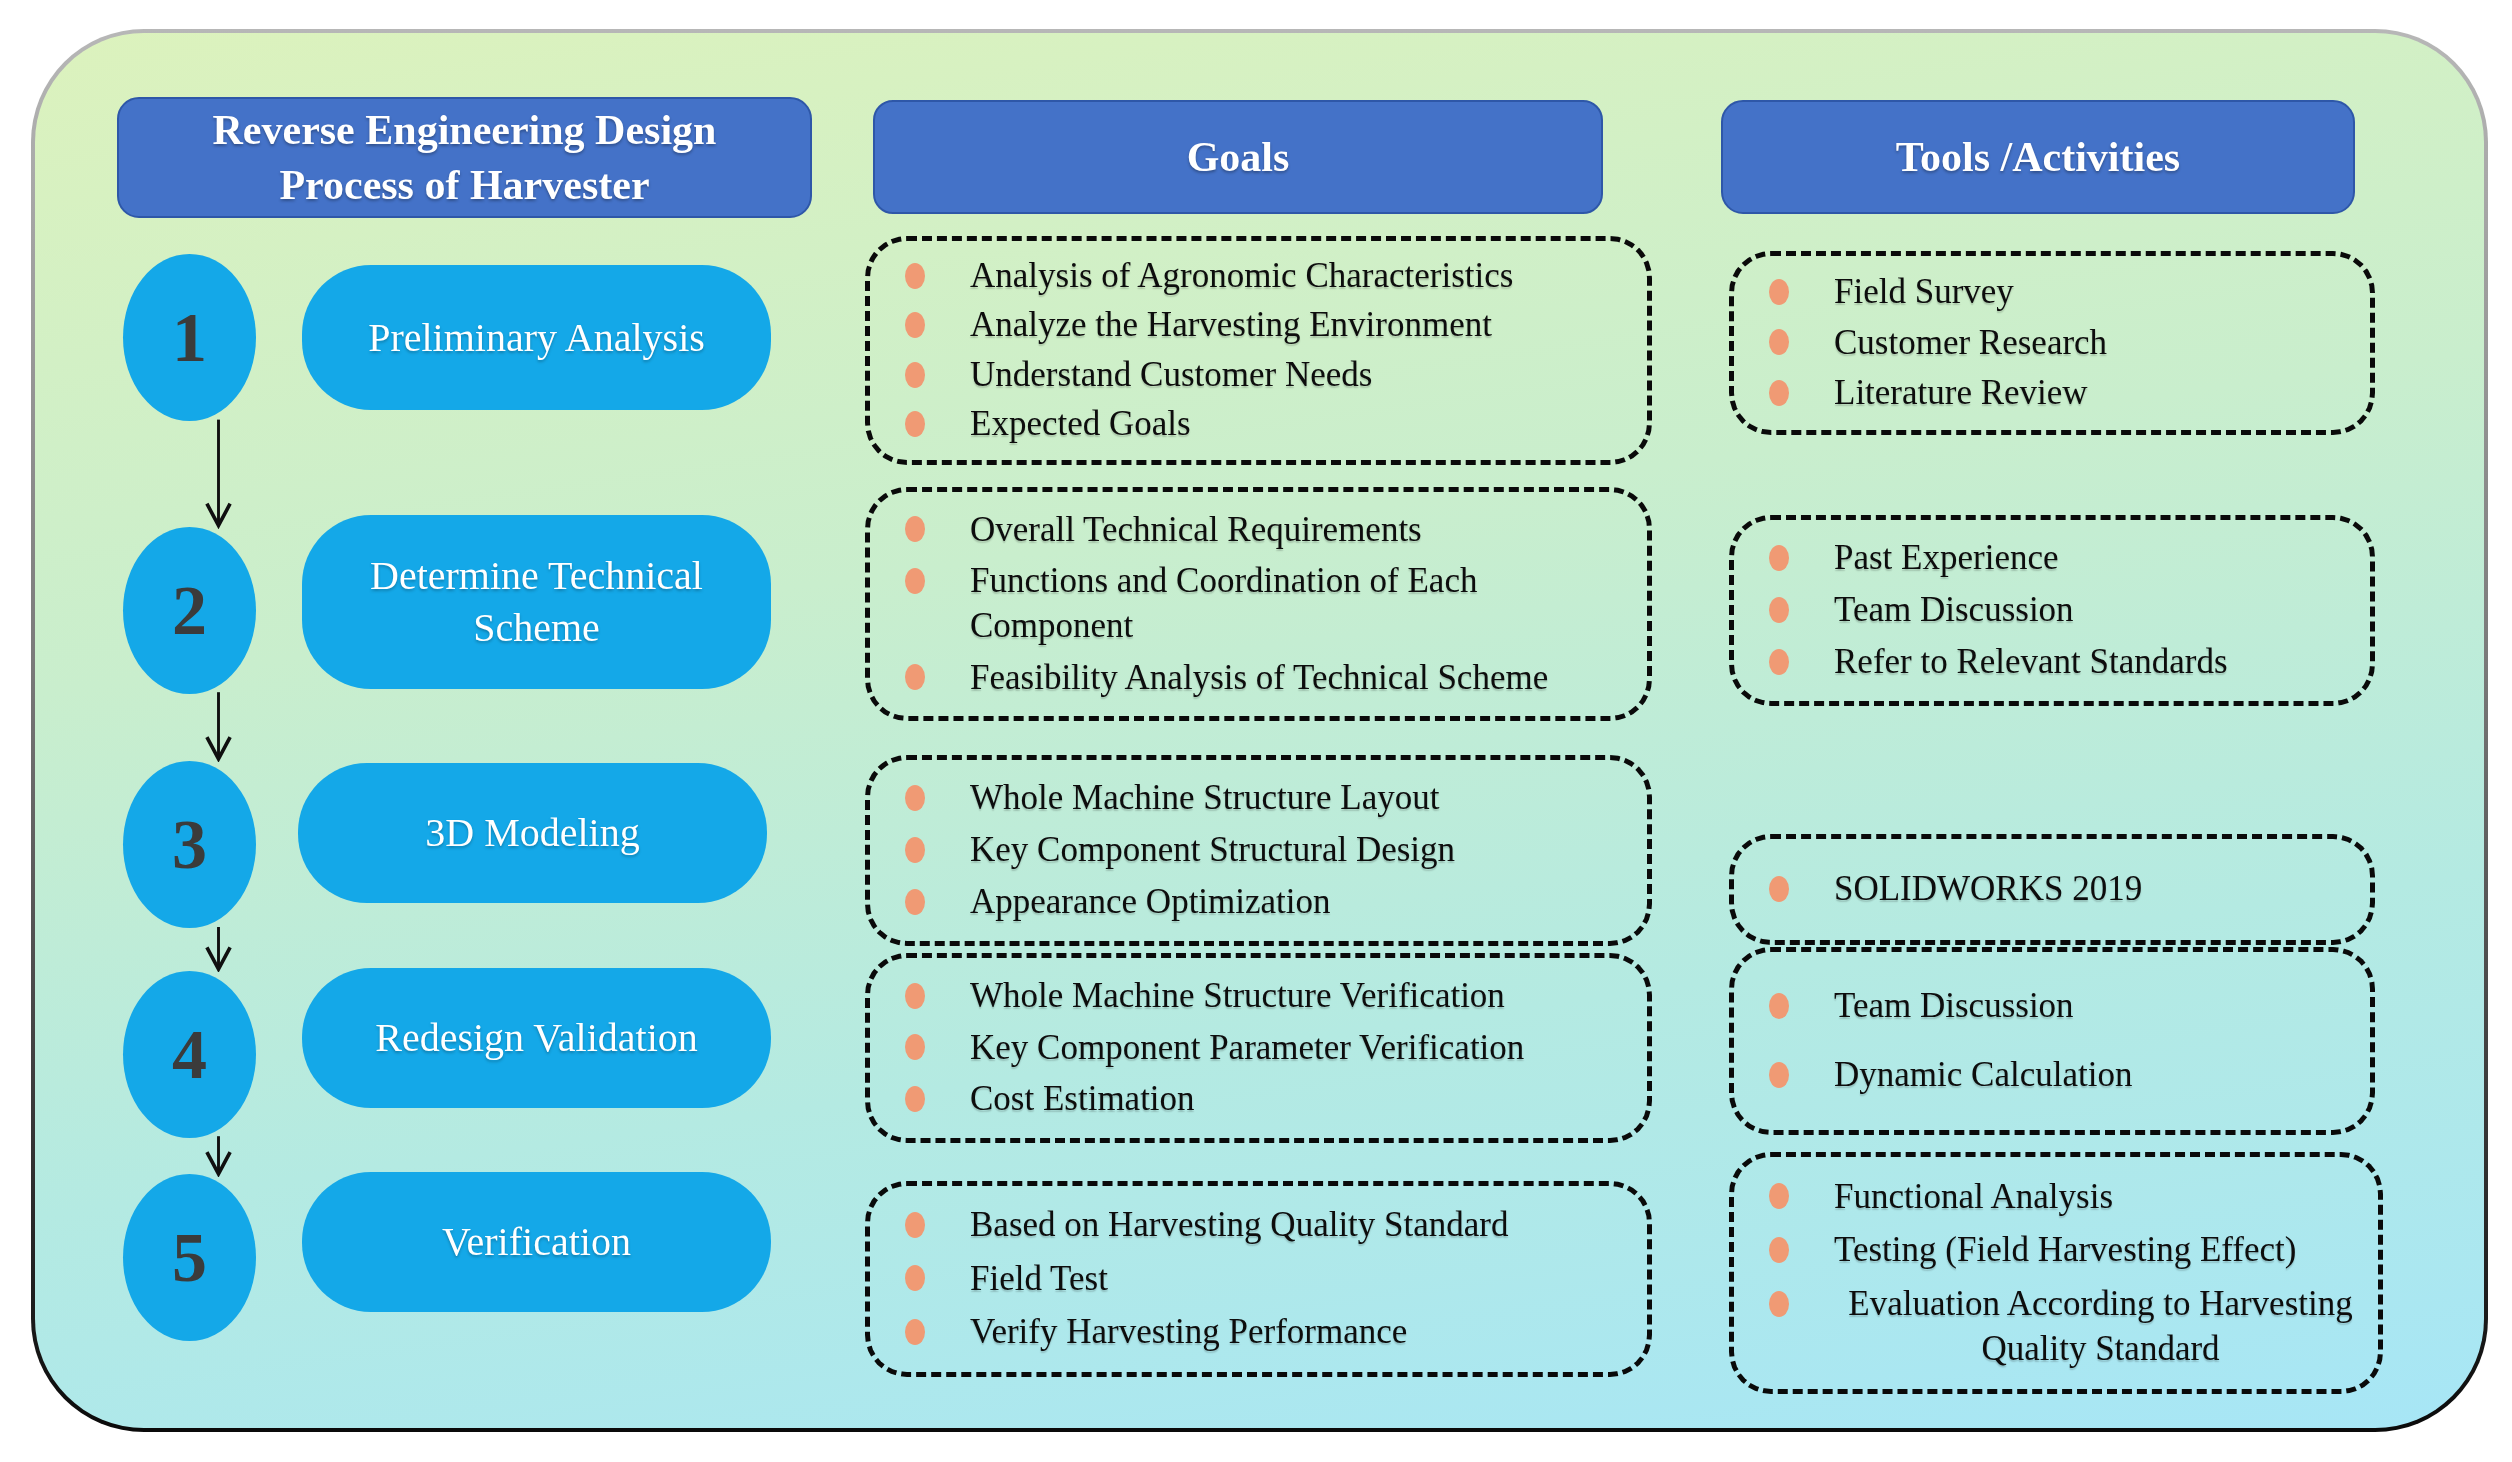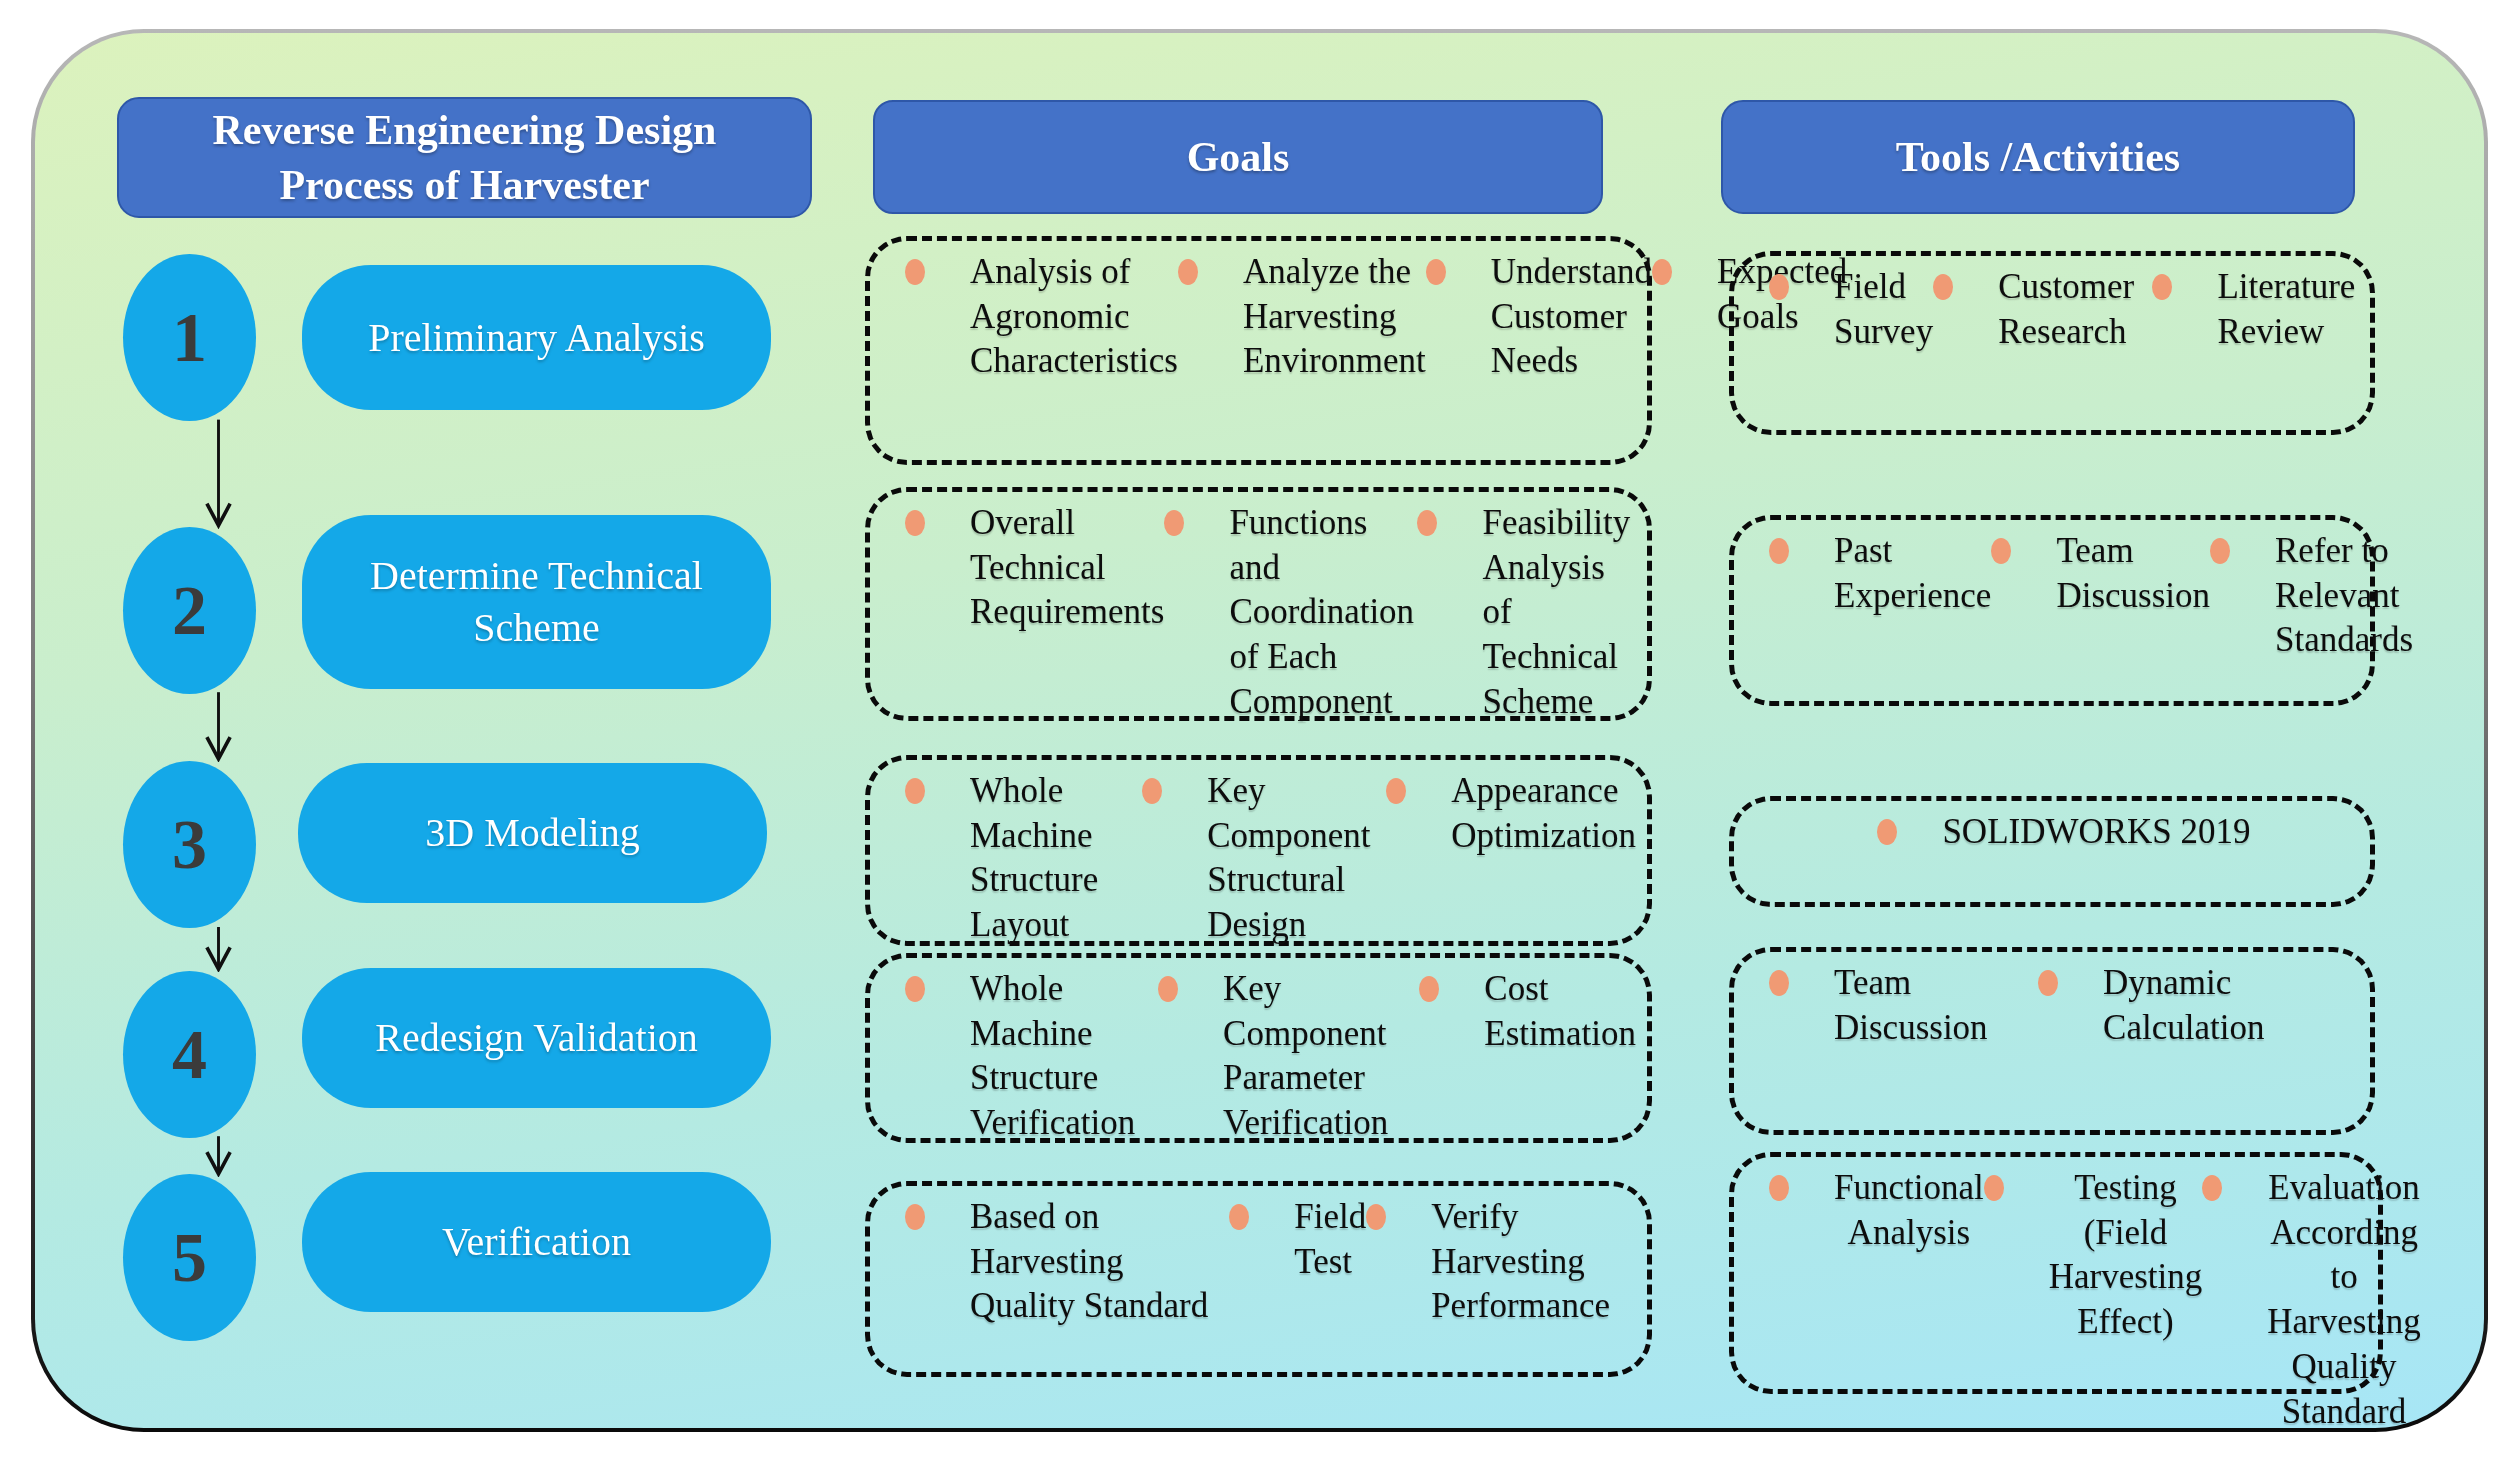--- a/index.html
+++ b/index.html
@@ -30,21 +30,21 @@
   .circle{
     position:absolute;width:133px;height:167px;background:#14a8e8;border-radius:50%;
     display:flex;align-items:center;justify-content:center;
     font-size:70px;font-weight:600;color:#3b3b3b;
   }
   .dashed{
     position:absolute;border:5.1px dashed #0a0a0a;border-radius:42px;box-sizing:border-box;
   }
   .dashed ul{
     list-style:none;margin:0;height:100%;box-sizing:border-box;
-    display:flex;flex-direction:row;justify-content:space-evenly;
+    display:flex;flex-direction:column;justify-content:space-evenly;
     padding:8.8px 11px 8.8px 35px;
   }
   .dashed li{
     display:flex;align-items:flex-start;gap:45px;
     font-size:35px;color:#0d0d0d;line-height:1.28;
     text-shadow:0 1.5px 1.5px rgba(0,0,0,0.18);
   }
   .bullet{
     flex:0 0 auto;width:20px;height:26px;background:#f09a74;border-radius:50%;margin-top:8.8px;
   }
@@ -180,21 +180,21 @@
       <li>
           <span class="bullet"></span>
           <span>Key Component Structural Design</span>
         </li>
       <li>
           <span class="bullet"></span>
           <span>Appearance Optimization</span>
         </li>
     </ul>
   </div>
-  <div class="dashed" style="left:1694px;top:763px;width:646px;height:111px;">
+  <div class="dashed" style="left:1694px;top:801px;width:646px;height:111px;">
     <ul>
       <li>
           <span class="bullet"></span>
           <span>SOLIDWORKS 2019</span>
         </li>
     </ul>
   </div>
 
   <div class="circle" style="left:88px;top:938px;">
     <span>4</span>

